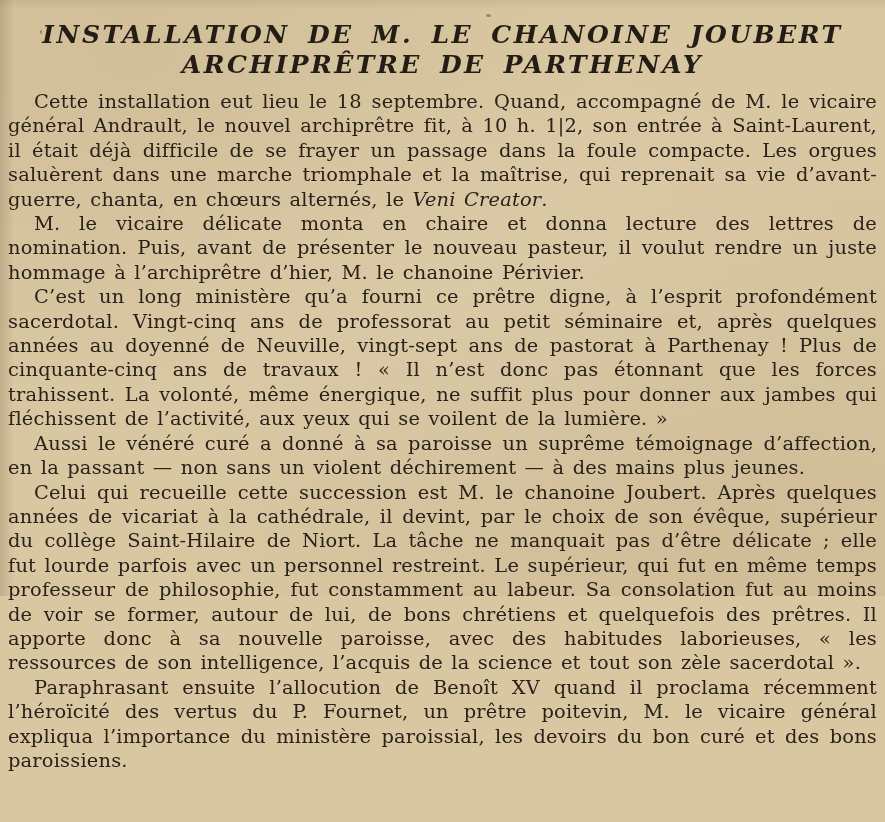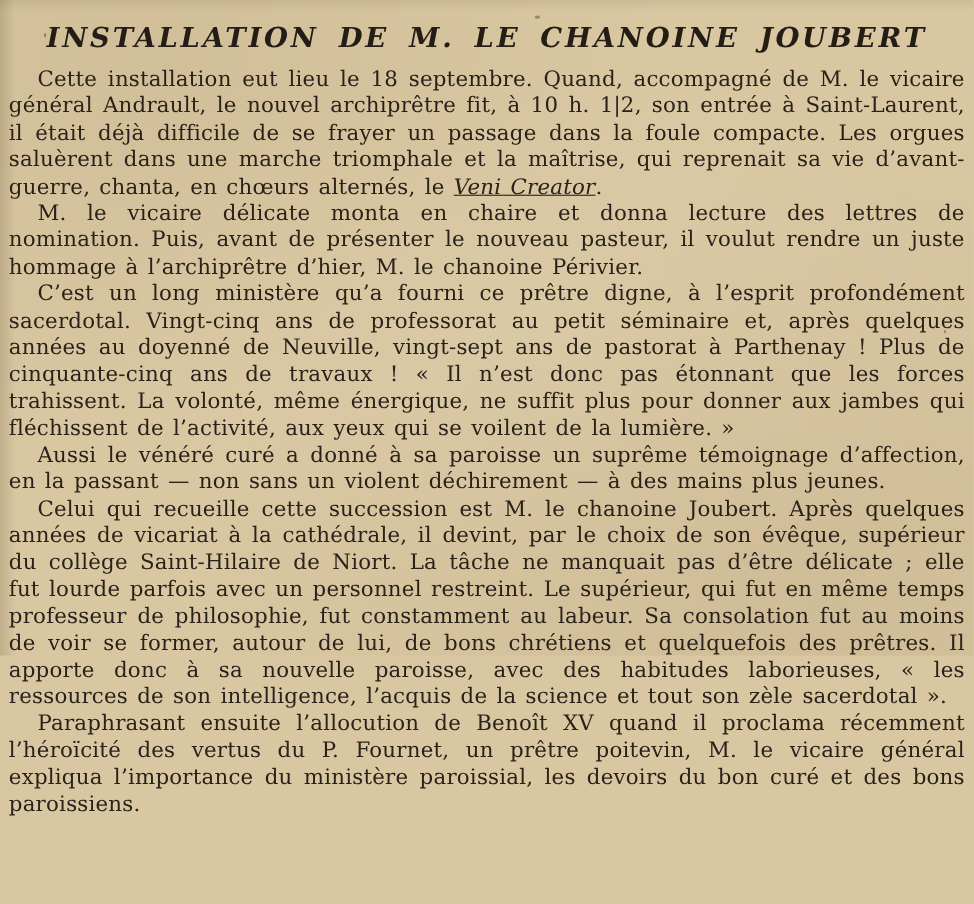--- a/index.html
+++ b/index.html
@@ -62,35 +62,35 @@
     text-align: justify;
     letter-spacing: 0.2px;
     word-spacing: 2px;
   }
   .article-body p {
     margin: 0;
     text-indent: 26px;
   }
   .seg-italic {
     font-style: italic;
-    text-decoration: underline;
   }
   .speck {
     position: absolute;
     background: rgba(70,55,35,0.45);
     border-radius: 50%;
     pointer-events: none;
   }
 </style>
 </head>
 <body>
 
 <div class="page">
   <h1 class="title">
     <span class="title-line">INSTALLATION DE M. LE CHANOINE JOUBERT</span>
+    <span class="title-line">ARCHIPRÊTRE DE PARTHENAY</span>
   </h1>
   <div class="article-body" id="article-body">
       <p><span class="seg-regular">Cette installation eut lieu le 18 septembre. Quand, accompagné de M. le vicaire général Andrault, le nouvel archiprêtre fit, à 10 h. 1|2, son entrée à Saint-Laurent, il était déjà difficile de se frayer un passage dans la foule compacte. Les orgues saluèrent dans une marche triomphale et la maîtrise, qui reprenait sa vie d’avant-guerre, chanta, en chœurs alternés, le </span><span class="seg-italic">Veni Creator</span><span class="seg-regular">.</span></p>
       <p><span class="seg-regular">M. le vicaire délicate monta en chaire et donna lecture des lettres de nomination. Puis, avant de présenter le nouveau pasteur, il voulut rendre un juste hommage à l’archiprêtre d’hier, M. le chanoine Périvier.</span></p>
       <p><span class="seg-regular">C’est un long ministère qu’a fourni ce prêtre digne, à l’esprit profondément sacerdotal. Vingt-cinq ans de professorat au petit séminaire et, après quelques années au doyenné de Neuville, vingt-sept ans de pastorat à Parthenay ! Plus de cinquante-cinq ans de travaux ! « Il n’est donc pas étonnant que les forces trahissent. La volonté, même énergique, ne suffit plus pour donner aux jambes qui fléchissent de l’activité, aux yeux qui se voilent de la lumière. »</span></p>
       <p><span class="seg-regular">Aussi le vénéré curé a donné à sa paroisse un suprême témoignage d’affection, en la passant — non sans un violent déchirement — à des mains plus jeunes.</span></p>
       <p><span class="seg-regular">Celui qui recueille cette succession est M. le chanoine Joubert. Après quelques années de vicariat à la cathédrale, il devint, par le choix de son évêque, supérieur du collège Saint-Hilaire de Niort. La tâche ne manquait pas d’être délicate ; elle fut lourde parfois avec un personnel restreint. Le supérieur, qui fut en même temps professeur de philosophie, fut constamment au labeur. Sa consolation fut au moins de voir se former, autour de lui, de bons chrétiens et quelquefois des prêtres. Il apporte donc à sa nouvelle paroisse, avec des habitudes laborieuses, « les ressources de son intelligence, l’acquis de la science et tout son zèle sacerdotal ».</span></p>
       <p><span class="seg-regular">Paraphrasant ensuite l’allocution de Benoît XV quand il proclama récemment l’héroïcité des vertus du P. Fournet, un prêtre poitevin, M. le vicaire général expliqua l’importance du ministère paroissial, les devoirs du bon curé et des bons paroissiens.</span></p>
     </div>
   <div class="speck" style="left:486px; top:14px; width:5px; height:3px;"></div>

